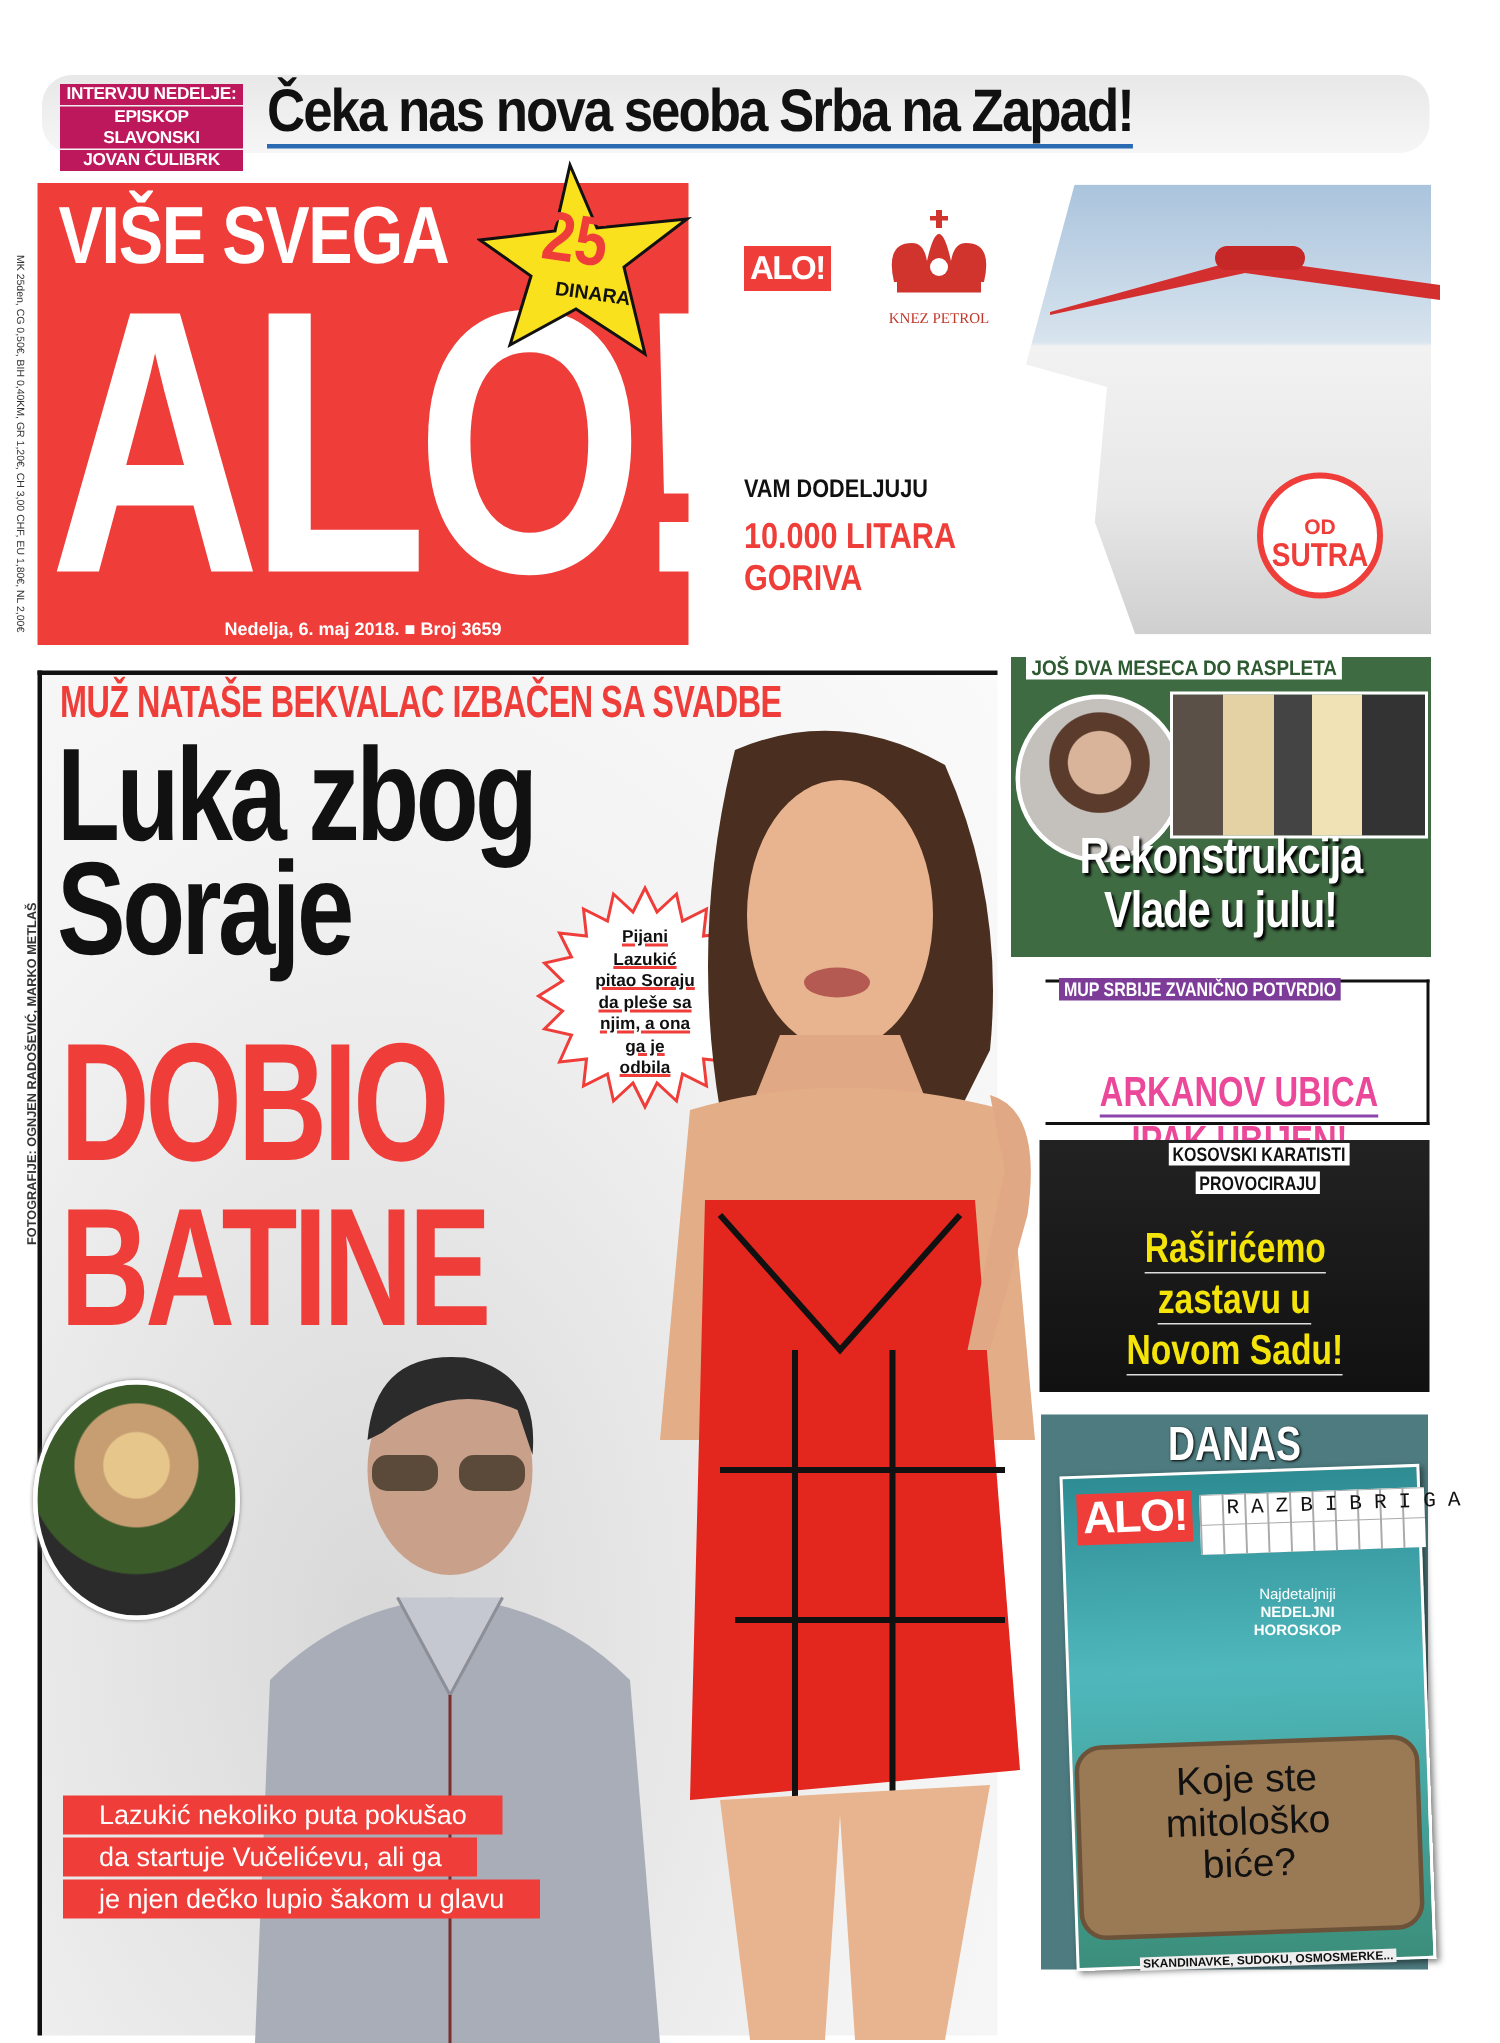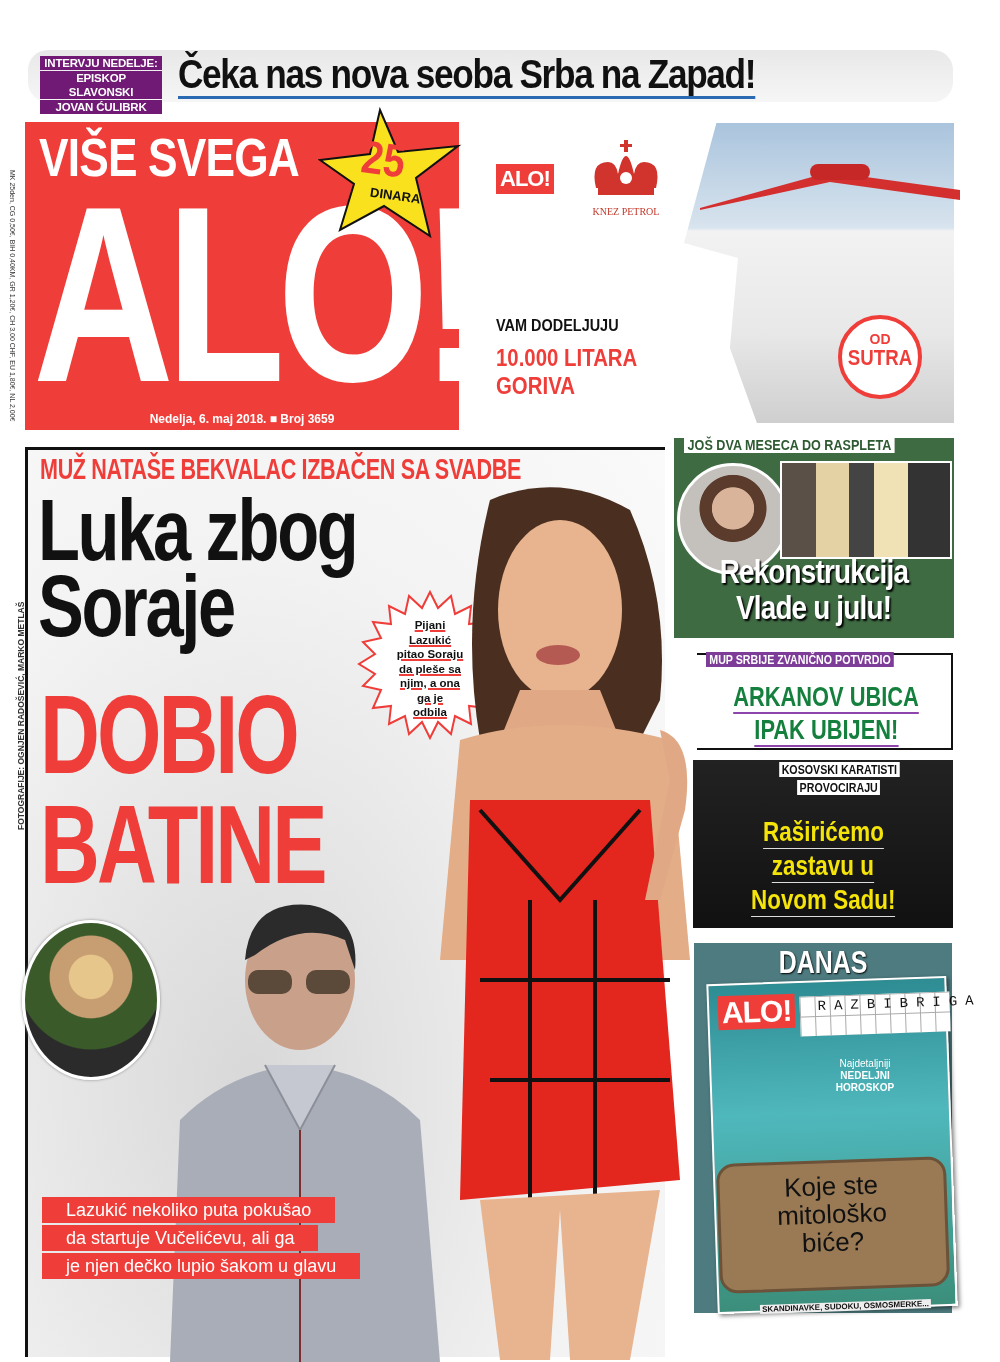--- a/index.html
+++ b/index.html
@@ -3,21 +3,21 @@
 <meta charset="utf-8">
 <style>
   * { box-sizing: border-box; margin: 0; padding: 0; }
   html, body { width: 1000px; height: 1362px; background: #ffffff; overflow: hidden; }
   body { position: relative; font-family: "Liberation Sans", sans-serif; }
 
   
   .top-banner { position: absolute; left: 28px; top: 50px; width: 925px; height: 52px;
     background: linear-gradient(#e8e8e8, #f6f6f6); border-radius: 20px; }
   .interview-tag { position: absolute; left: 40px; top: 56px; width: 122px; }
-  .interview-tag span { display: block; background: #701a75; color: #fff; font-weight: 700;
+  .interview-tag span { display: block; background: #be185d; color: #fff; font-weight: 700;
     font-size: 11.5px; line-height: 14px; padding: 0 3px; margin-bottom: 1px; text-align: center; letter-spacing: -0.2px; }
   .top-headline { position: absolute; left: 178px; top: 52px; font-size: 40px; font-weight: 700;
     color: #111; letter-spacing: -1.5px; white-space: nowrap; transform: scaleX(0.88); transform-origin: left top;
     border-bottom: 3px solid #2a6ab3; line-height: 44px; }
 
   
   .masthead { position: absolute; left: 25px; top: 122px; width: 434px; height: 308px; background: #ef3e3a; }
   .masthead .slogan { position: absolute; left: 14px; top: 4px; color: #fff; font-size: 54px; font-weight: 700;
     letter-spacing: -1px; transform: scaleX(0.82); transform-origin: left top; white-space: nowrap; }
   .masthead .logo { position: absolute; left: 8px; top: 58px; color: #fff; font-size: 250px; font-weight: 700;
@@ -37,21 +37,21 @@
   .ad-crown { width: 80px; height: 60px; }
   .ad-brand-name { font-family: "Liberation Serif", serif; font-size: 10px; color: #c0392b; margin-top: 2px; }
   .ad-photo { position: absolute; left: 684px; top: 123px; width: 270px; height: 300px;
     background: linear-gradient(180deg, #aac4dd 0%, #d8e4ee 35%, #f2f2f2 36%, #e8e8e8 70%, #cfcfcf 100%);
     clip-path: polygon(12% 0, 100% 0, 100% 100%, 27% 100%, 17% 75%, 20% 45%, 0 40%); }
   .canopy { position: absolute; left: 660px; top: 160px; width: 300px; height: 50px; }
   .ad-line1 { position: absolute; left: 496px; top: 316px; font-size: 17px; font-weight: 700; color: #111; transform: scaleX(0.85); transform-origin: left top; white-space: nowrap; }
   .ad-line2 { position: absolute; left: 496px; top: 344px; font-size: 24px; font-weight: 700; color: #ef3e3a; transform: scaleX(0.85); transform-origin: left top; line-height: 28px; white-space: nowrap; }
   .ad-badge { position: absolute; left: 838px; top: 315px; width: 84px; height: 84px; border-radius: 50%; background: #fff;
     border: 4px solid #ef3e3a; text-align: center; color: #ef3e3a; font-weight: 700; }
-  .ad-badge .b1 { display: block; font-size: 14px; margin-top: 12px; }
+  .ad-badge .b1 { display: block; font-size: 14px; margin-top: 24px; }
   .ad-badge .b2 { display: block; font-size: 22px; margin-top: -2px; transform: scaleX(0.85); }
 
   
   .main-frame { position: absolute; left: 25px; top: 447px; width: 640px; height: 910px; border-left: 3px solid #111; border-top: 3px solid #111;
     background: radial-gradient(ellipse at 35% 70%, #d8d8d8, #f3f3f3 60%, #fafafa); }
   .photo-credit { position: absolute; left: 4px; top: 450px; width: 14px; height: 380px; }
   .photo-credit span { position: absolute; left: 12px; top: 380px; width: 380px; transform: rotate(-90deg); transform-origin: left top;
     font-size: 8.5px; color: #333; white-space: nowrap; font-weight: 700; }
   .kicker { position: absolute; left: 40px; top: 452px; font-size: 30px; font-weight: 700; color: #ef3e3a; letter-spacing: -0.5px;
     transform: scaleX(0.72); transform-origin: left top; white-space: nowrap; }
@@ -79,21 +79,21 @@
     background: radial-gradient(circle at 50% 40%, #d9b49a 0 25%, #5a3b2c 26% 40%, #c4c0bb 41%); }
   .rc1-photo { position: absolute; left: 780px; top: 461px; width: 172px; height: 98px; border: 2px solid #fff;
     background: linear-gradient(90deg, #5b5048 0 20%, #e4d2a4 20% 40%, #444 40% 55%, #f0e2b5 55% 75%, #333 75%); }
   .rc1-hl { position: absolute; left: 676px; top: 553px; width: 276px; text-align: center; color: #fff; font-size: 34px; font-weight: 700; line-height: 36px;
     text-shadow: 2px 2px 2px #000; letter-spacing: -1px; }
   .rc1-hl span { display: inline-block; transform: scaleX(0.82); }
 
   .rc2 { position: absolute; left: 697px; top: 653px; width: 256px; height: 97px; border: 2px solid #111; border-left: none; background: #fff; }
   .rc2-kicker { position: absolute; left: 706px; top: 652px; background: #7d3c98; color: #fff; font-size: 13px; font-weight: 700; padding: 0 4px;
     transform: scaleX(0.82); transform-origin: left top; white-space: nowrap; }
-  .rc2-hl { position: absolute; left: 700px; top: 681px; width: 252px; text-align: center; color: #15803d; font-size: 28px; font-weight: 700; line-height: 31px; }
+  .rc2-hl { position: absolute; left: 700px; top: 712px; width: 252px; text-align: center; color: #ec4899; font-size: 28px; font-weight: 700; line-height: 31px; }
   .rc2-hl span { display: inline-block; transform: scaleX(0.78); border-bottom: 2px solid #8e44ad; }
 
   .rc3 { position: absolute; left: 693px; top: 760px; width: 260px; height: 168px; background: linear-gradient(#222, #111); }
   .rc3-kicker { position: absolute; left: 693px; top: 760px; width: 292px; text-align: center; }
   .rc3-kicker span { display: inline-block; background: #fff; color: #111; font-size: 13px; font-weight: 700; padding: 0 3px; margin-top: 2px;
     transform: scaleX(0.82); }
   .rc3-hl { position: absolute; left: 693px; top: 815px; width: 260px; text-align: center; color: #f4e40a; font-size: 28px; font-weight: 700; line-height: 33px; }
   .rc3-hl span { display: inline-block; transform: scaleX(0.8); border-bottom: 1px solid #ddd; }
 
   .rc4 { position: absolute; left: 694px; top: 943px; width: 258px; height: 370px; background: #4d7b7f; }

